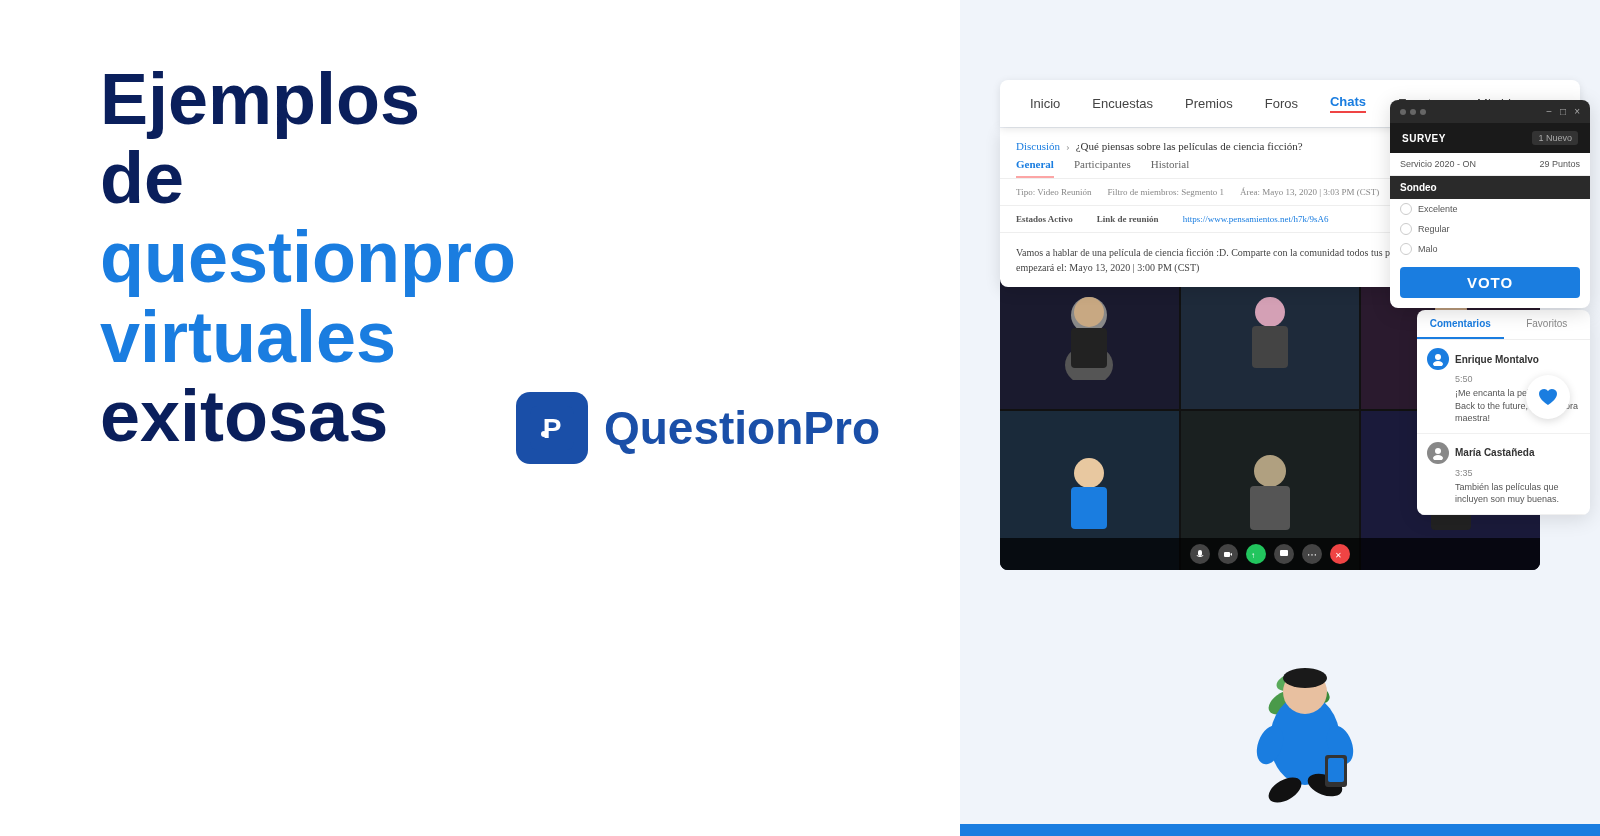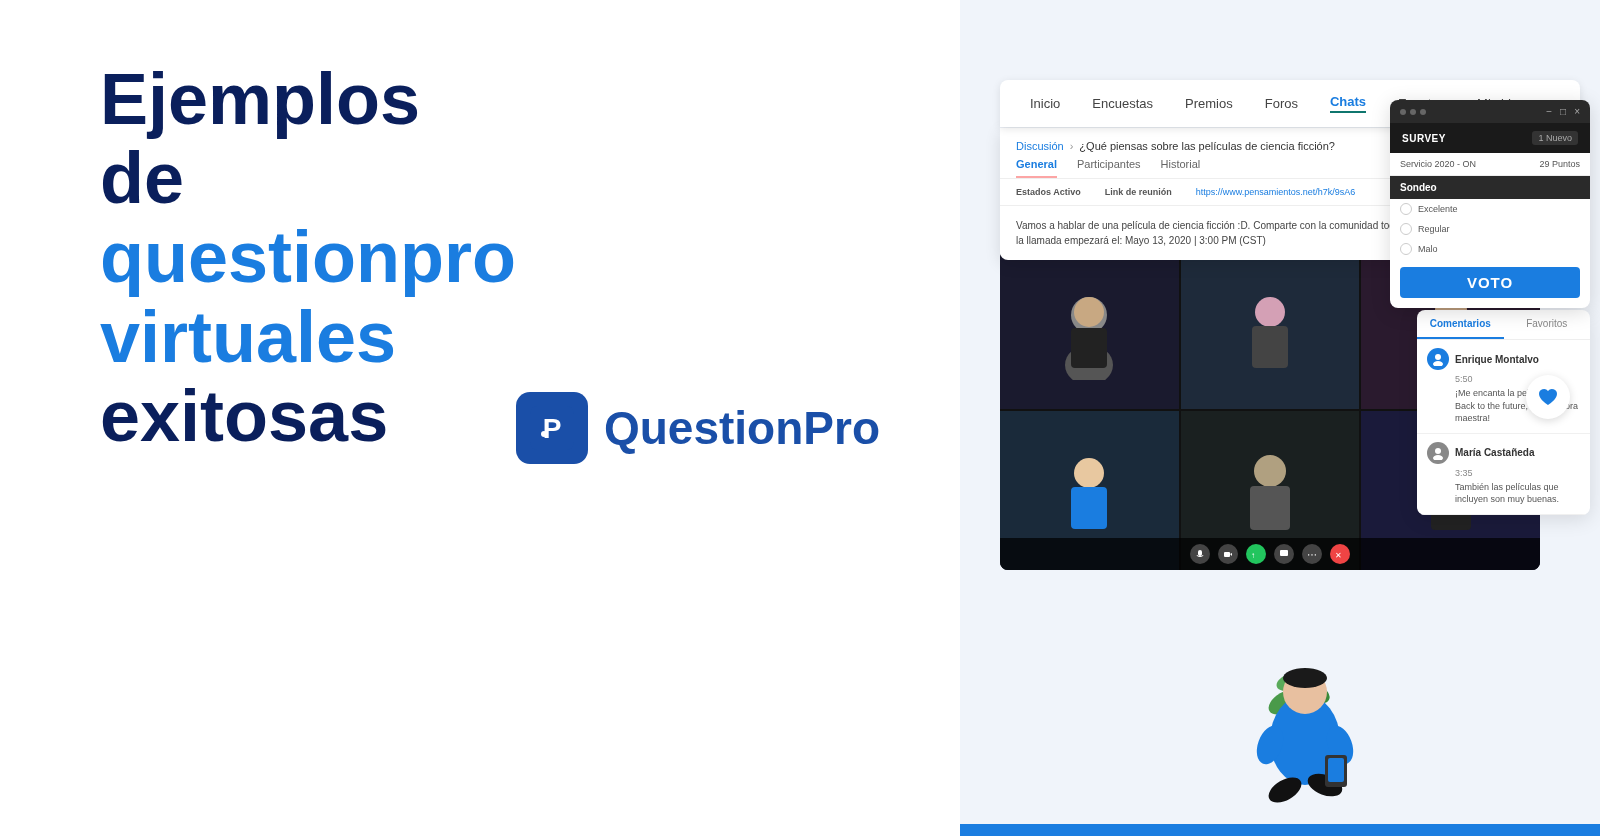--- a/index.html
+++ b/index.html
@@ -99,34 +99,35 @@
     .nav-item {
       font-size: 13px;
       color: #444;
       cursor: pointer;
       white-space: nowrap;
     }
 
     .nav-item.active {
       color: #1a7de0;
       font-weight: 600;
-      border-bottom: 2px solid #0f766e;
+      border-bottom: 2px solid #ef4444;
       padding-bottom: 2px;
     }
 
     
     .discussion-panel {
       position: absolute;
       top: 128px;
       left: 40px;
       width: 512px;
       background: #fff;
       border-radius: 0 0 8px 8px;
       box-shadow: 0 4px 16px rgba(0,0,0,0.12);
       z-index: 9;
+      font-family: Liberation Serif, serif;
     }
 
     .discussion-header {
       padding: 12px 16px 0;
       border-bottom: 1px solid #eee;
     }
 
     .breadcrumb-row {
       display: flex;
       align-items: center;
@@ -547,20 +548,25 @@
         <span style="color:#1a7de0;cursor:pointer;">Discusión</span>
         <span class="separator">›</span>
         <span class="title">¿Qué piensas sobre las películas de ciencia ficción?</span>
       </div>
       <div class="discussion-tabs">
         <div class="d-tab active">General</div>
         <div class="d-tab">Participantes</div>
         <div class="d-tab">Historial</div>
       </div>
     </div>
+    <div class="discussion-meta">
+      <div class="meta-item">Tipo: Video Reunión</div>
+      <div class="meta-item">Filtro de miembros: Segmento 1</div>
+      <div class="meta-item">Área: Mayo 13, 2020 | 3:03 PM (CST)</div>
+    </div>
     <div class="discussion-status">
       <span class="status-label">Estados Activo</span>
       <span class="link-label">Link de reunión</span>
       <span class="link-value" style="cursor:pointer;">https://www.pensamientos.net/h7k/9sA6</span>
     </div>
     <div class="discussion-body">Vamos a hablar de una película de ciencia ficción :D. Comparte con la comunidad todos tus pensamientos, la llamada empezará el: Mayo 13, 2020 | 3:00 PM (CST)</div>
   </div>
 
   <div class="video-grid">
 

